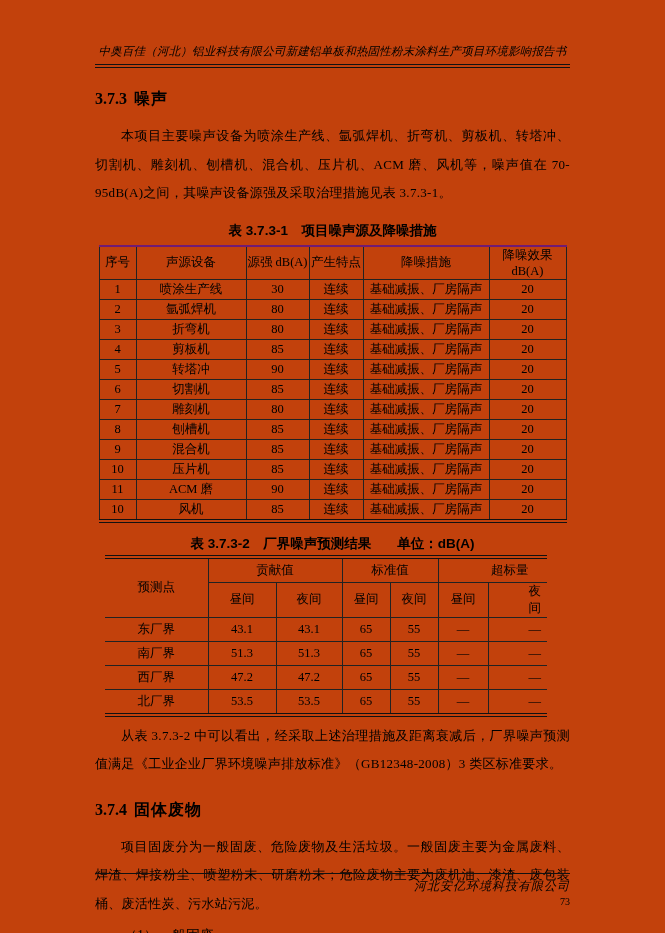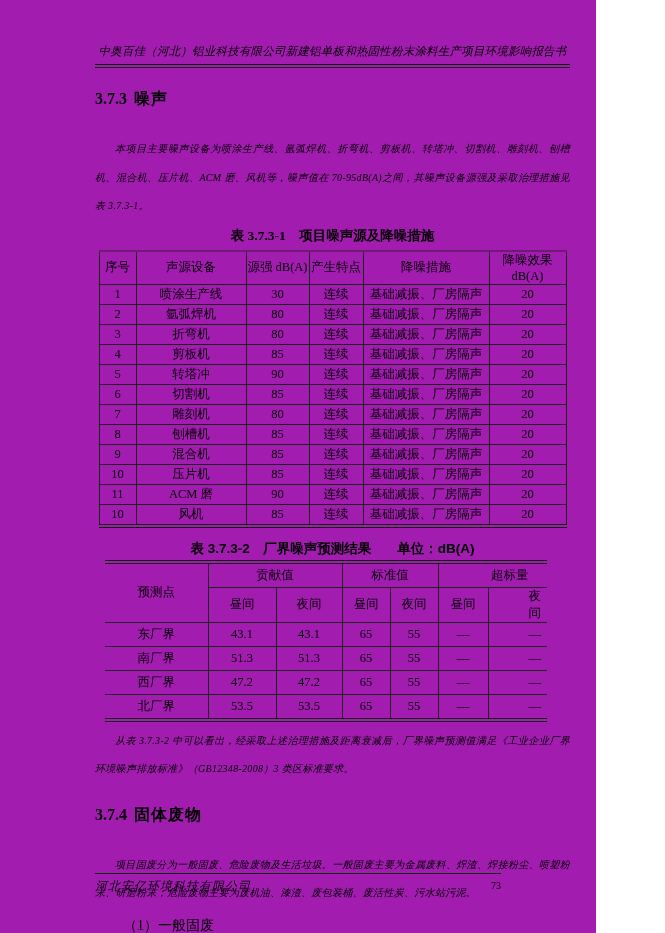--- a/index.html
+++ b/index.html
@@ -3,21 +3,21 @@
 <meta charset="utf-8">
 <style>
   html, body { margin: 0; padding: 0; background: #ffffff; }
   body {
     width: 665px; height: 933px;
     font-family: "Liberation Serif", "DejaVu Serif", serif;
     color: #000;
     position: relative;
     overflow: hidden;
   }
-  .page { position: relative; width: 596px; height: 933px; background: #a21caf; }
+  .page { position: relative; width: 665px; height: 933px; background: #c2410c; }
   .content { margin: 0 95px; width: 475px; }
 
   
   .doc-header { padding-top: 44px; }
   .doc-header-title {
     font-size: 11.5px;
     font-style: italic;
     text-align: center;
     letter-spacing: 0.2px;
     white-space: nowrap;
@@ -28,27 +28,26 @@
     border-top: 1.6px solid #111;
     border-bottom: 1.6px solid #111;
   }
 
   
   .section-heading { margin: 21px 0 0 0; font-size: 16px; font-weight: bold; }
   .section-heading .num { font-family: "Liberation Serif", serif; margin-right: 7px; }
   .section-heading .txt { font-family: Liberation Sans, sans-serif; letter-spacing: 1px; }
 
   p.body-para {
-    margin: 25px 0 0 0;
-    font-size: 10px;
+    margin: 12px 0 0 0;
+    font-size: 13px;
     line-height: 28.5px;
     text-align: justify;
     text-indent: 2em;
     letter-spacing: 0.3px;
-    font-style: italic;
   }
   p.sub-item { margin: 3px 0 0 0; font-size: 14px; line-height: 29px; text-indent: 2em; }
 
   .table-title {
     margin-top: 4px;
     text-align: center;
     font-size: 13.5px;
     font-weight: bold;
     font-family: "Liberation Sans", "DejaVu Sans", sans-serif;
   }
@@ -70,40 +69,40 @@
   table.t2 th:last-child, table.t2 td:last-child { border-right: none; padding-left: 34px; }
   table.t2 thead th { height: 23px; }
   table.t2 tbody td { height: 23px; }
 
   
   .doc-footer {
     position: absolute;
     left: 95px; right: 95px; top: 873px;
     border-top: 1px solid #111;
   }
-  .doc-footer-inner { display: flex; justify-content: space-between; align-items: center; }
+  .doc-footer-inner { display: flex; justify-content: space-between; align-items: flex-end; flex-direction: column; }
   .footer-company { font-size: 12px; font-style: italic; margin-top: 4px; letter-spacing: 1px; }
   .page-number { font-size: 10px; margin-top: 1px; }
 </style>
 </head>
 <body>
 
 <div class="page">
   <div class="content">
 
     <div class="doc-header">
       <div class="doc-header-title">中奥百佳（河北）铝业科技有限公司新建铝单板和热固性粉末涂料生产项目环境影响报告书</div>
       <div class="double-rule"></div>
     </div>
 
     <h2 class="section-heading"><span class="num">3.7.3</span><span class="txt">噪声</span></h2>
 
     <p class="body-para">本项目主要噪声设备为喷涂生产线、氩弧焊机、折弯机、剪板机、转塔冲、切割机、雕刻机、刨槽机、混合机、压片机、ACM 磨、风机等，噪声值在 70-95dB(A)之间，其噪声设备源强及采取治理措施见表 3.7.3-1。</p>
 
-    <div class="table-title" style="margin-top:6px;font-family:Liberation Serif, serif;">表 3.7.3-1　项目噪声源及降噪措施</div>
+    <div class="table-title" style="margin-top:14px;">表 3.7.3-1　项目噪声源及降噪措施</div>
 
     <table class="t1">
       <colgroup>
         <col style="width:37px">
           <col style="width:110px">
           <col style="width:63px">
         <col style="width:54px">
           <col style="width:126px">
           <col style="width:77px">
       </colgroup>

